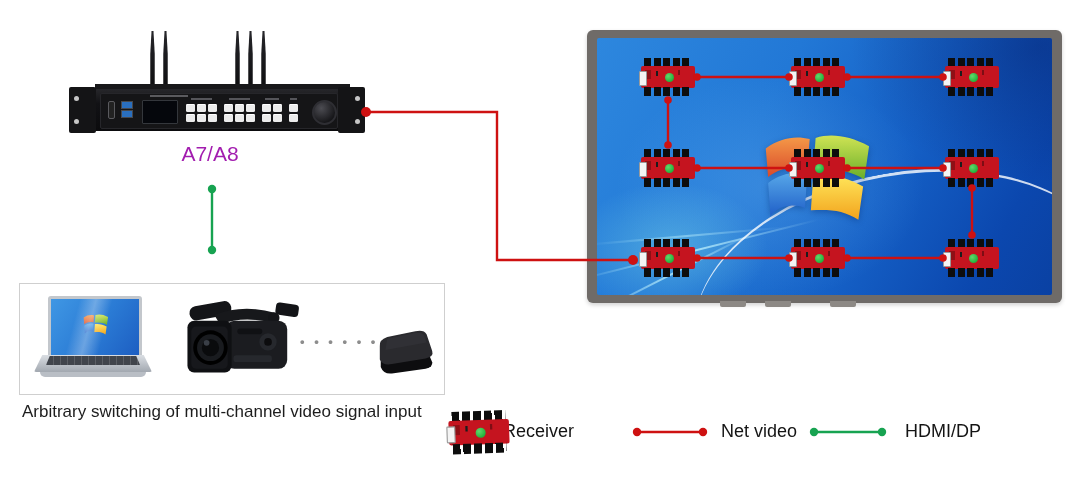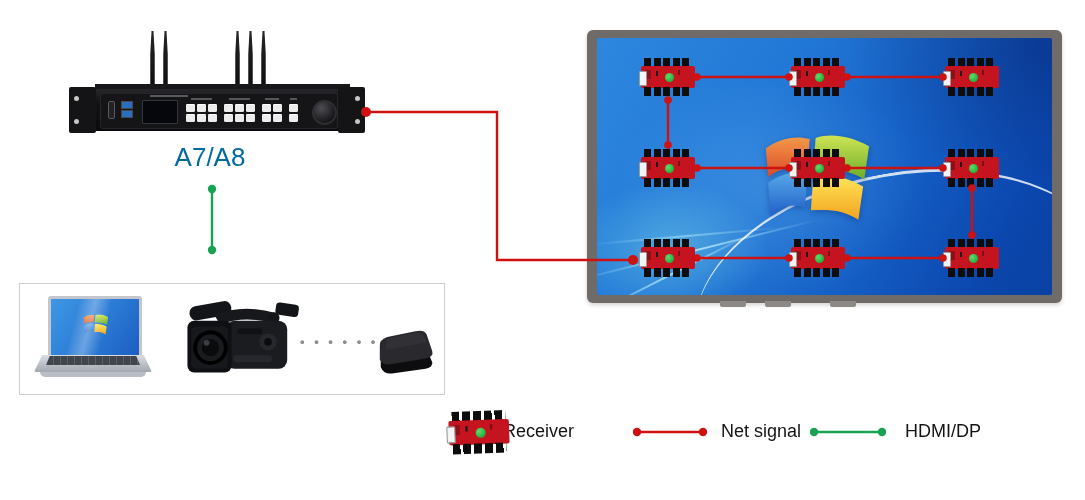--- a/index.html
+++ b/index.html
@@ -25,21 +25,21 @@
   .usb.u1{top:101px;} .usb.u2{top:110px;}
   .pscreen{position:absolute;left:142px;top:100px;width:34px;height:22px;background:#05070c;
            border:1px solid #34373c;border-radius:1px;}
   .btns{position:absolute;left:186px;top:104px;display:flex;gap:7px;}
   .btn-group{display:grid;grid-template-rows:8px 8px;grid-auto-flow:column;gap:2px;position:relative;}
   .btn-group::before{content:"";position:absolute;top:-6px;left:15%;width:70%;height:2px;background:#55555a;}
   .pbtn{width:9px;height:8px;background:#ececec;border-radius:1.5px;box-shadow:inset 0 1px 0 #fff;}
   .knob{position:absolute;left:312px;top:100px;width:21px;height:21px;border-radius:50%;
         background:radial-gradient(circle at 35% 30%,#4c4c52,#17171a 72%);border:2px solid #2e2e33;}
   .device-label{position:absolute;left:160px;top:142px;width:100px;text-align:center;
-        font-size:26px;color:#0369a1;}
+        font-size:21px;color:#a21caf;}
 
   
   .sources-box{position:absolute;left:19px;top:283px;width:424px;height:110px;
         border:1px solid #cfcfcf;background:#fff;}
   .caption{position:absolute;left:22px;top:402px;font-size:17px;color:#1d1d1d;}
 
   .laptop{position:absolute;left:14px;top:10px;width:118px;height:86px;}
   .lt-screen{position:absolute;left:14px;top:2px;width:88px;height:56px;border:3px solid #c3c7cc;
         border-radius:3px;background:linear-gradient(125deg,#3f97e4,#2a7ad4 55%,#1d5ec2);overflow:hidden;}
   .lt-screen::after{content:"";position:absolute;inset:0;
@@ -214,20 +214,21 @@
     </svg>
 
     <span class="ellipsis-dots">• • • • • •</span>
 
     <svg class="stb" width="76" height="58" viewBox="0 0 80 62">
       <path d="M13,40 L63,31 L68,43 Q69,48 61,50 L25,55 Q16,56 13,48 Z" fill="#0d0d0f"></path>
       <path d="M12,26 Q11,19 20,16 L50,10 Q59,8 62,13 L68,31 Q70,37 61,39 L25,45 Q15,47 12,40 Z" fill="#2a2a2e"></path>
       <path d="M20,18 L48,12 Q56,10.5 59,14 L62,22 L18,30 Z" fill="#323237" opacity="0.8"></path>
     </svg>
   </div>
+  <div class="caption">Arbitrary switching of multi-channel video signal input</div>
 
   <div class="monitor">
     <div class="stand-tab" style="left:133px"></div>
     <div class="stand-tab" style="left:178px"></div>
     <div class="stand-tab" style="left:243px"></div>
     <div class="screen">
       <div class="beam b1"></div>
       <div class="beam b2"></div>
       <div class="beam b3"></div>
       <div class="swoosh"></div>
@@ -299,21 +300,21 @@
         <circle class="net-dot" cx="703" cy="432" r="4.2"></circle>
     </g>
     <g>
       <line class="hdmi-stroke" x1="814" y1="432" x2="882" y2="432"></line>
       <circle class="hdmi-dot" cx="814" cy="432" r="4.2"></circle>
         <circle class="hdmi-dot" cx="882" cy="432" r="4.2"></circle>
     </g>
   </svg>
 
   <span class="legend-label" style="left:503px">Receiver</span>
-  <span class="legend-label" style="left:721px">Net signal</span>
+  <span class="legend-label" style="left:721px">Net video</span>
   <span class="legend-label" style="left:905px">HDMI/DP</span>
 
 <div class="rcard" style="left: 641px; top: 58px;">
     <div class="rc-pins top"></div>
     <div class="rc-pcb"></div>
     <div class="rc-conn"></div>
     <div class="rc-led"></div>
     <div class="rc-pins bot"></div>
   </div>
     <div class="rcard" style="left: 791px; top: 58px;">

